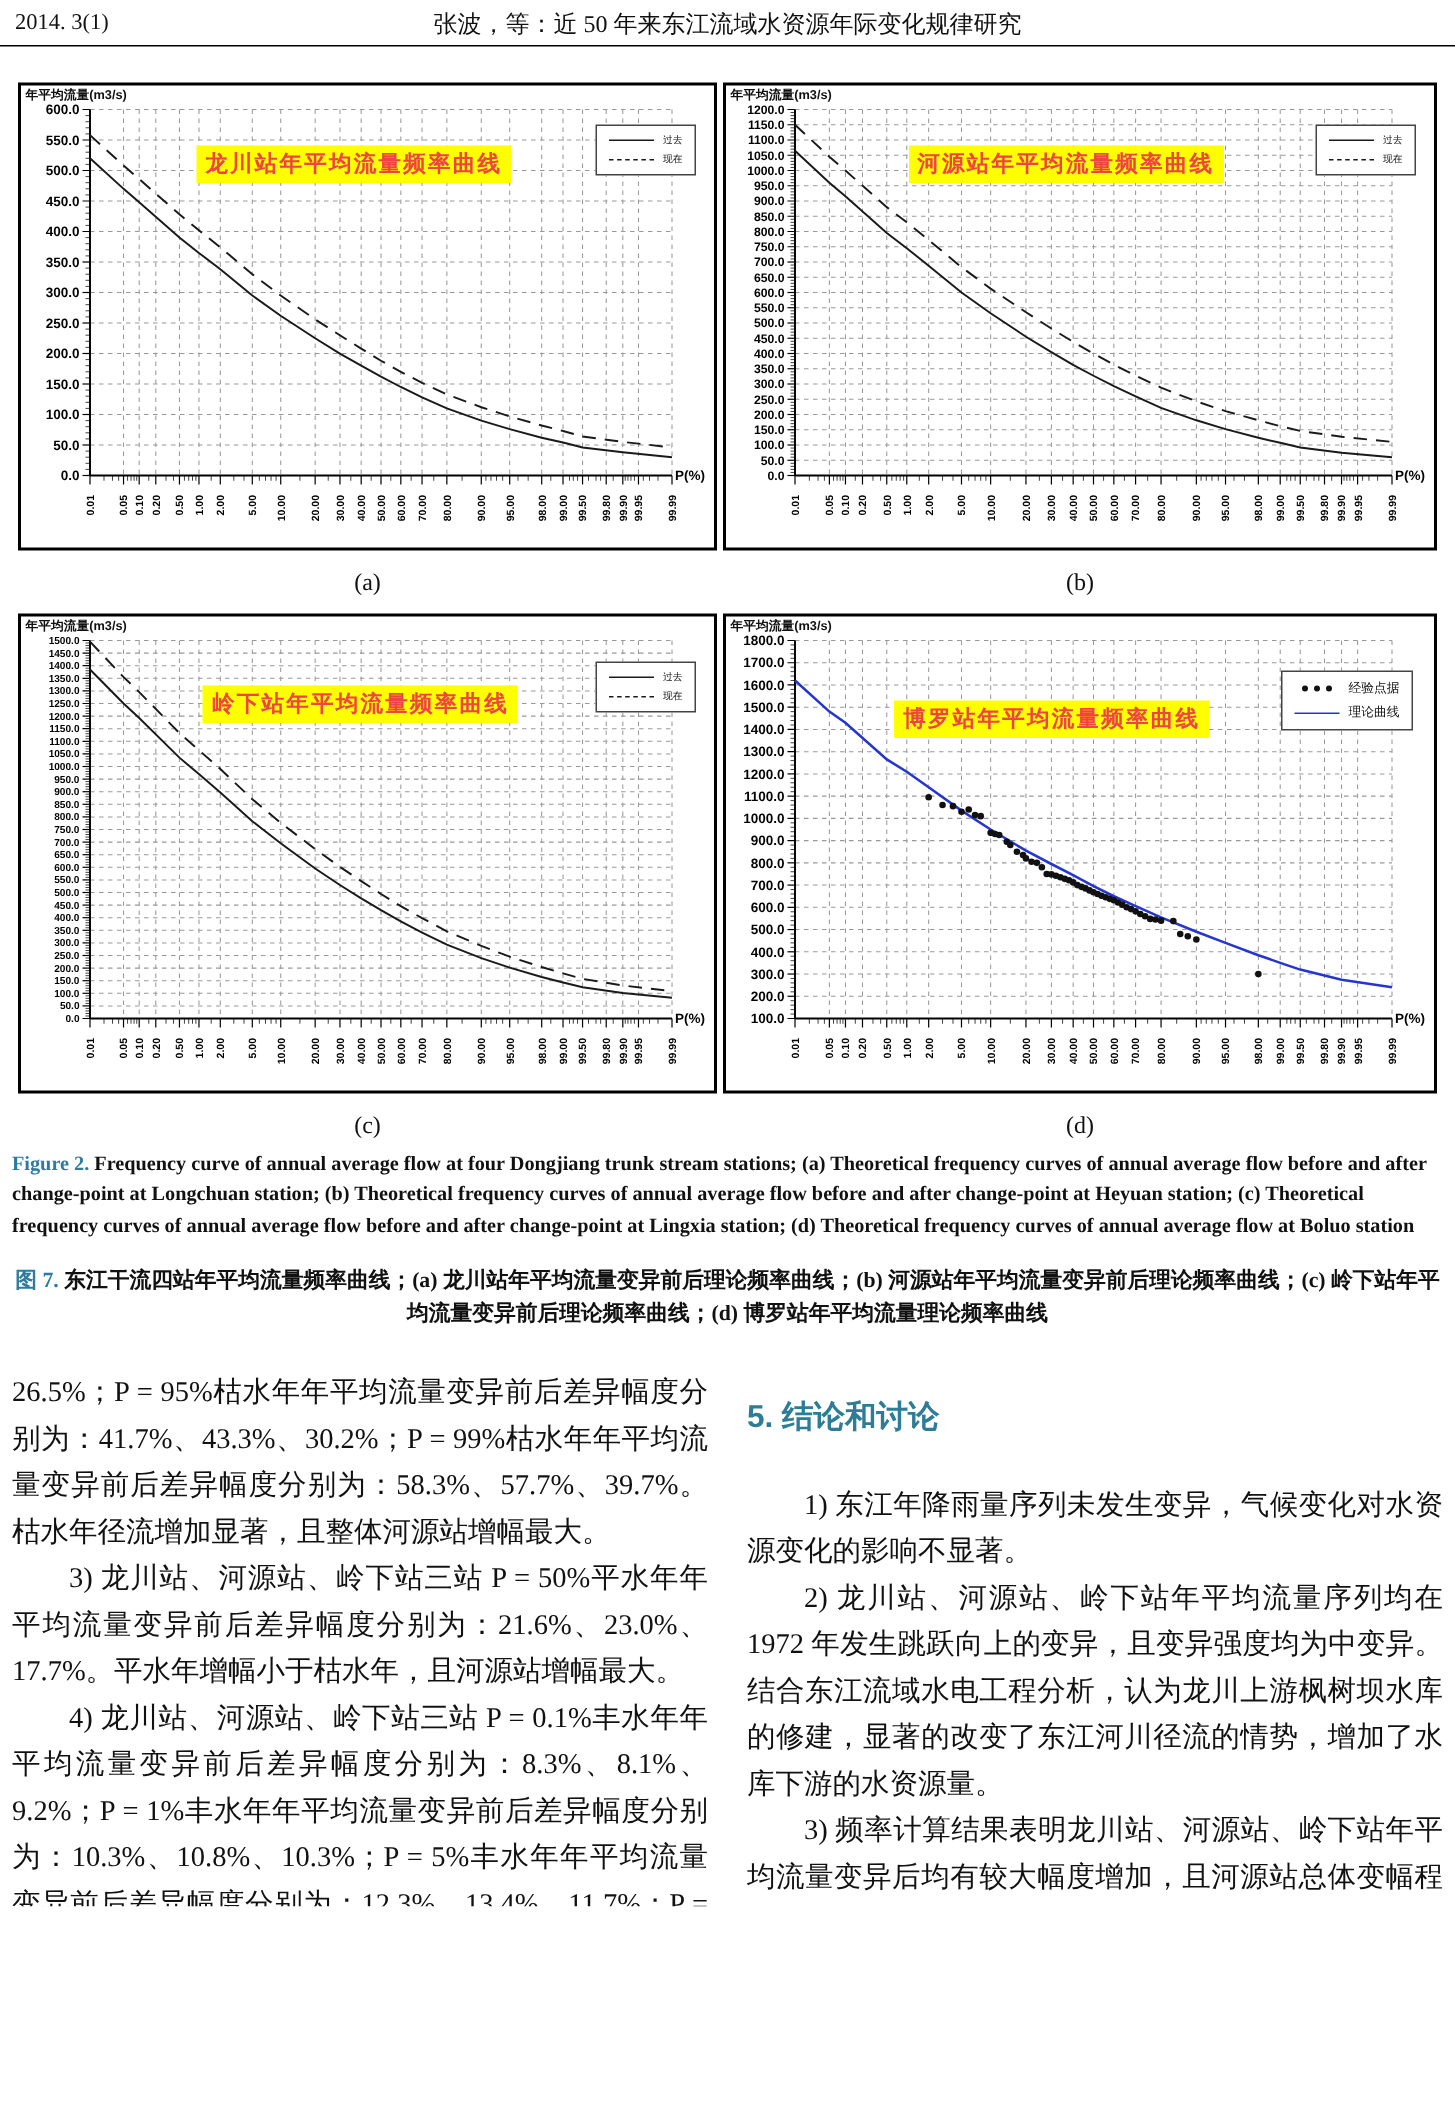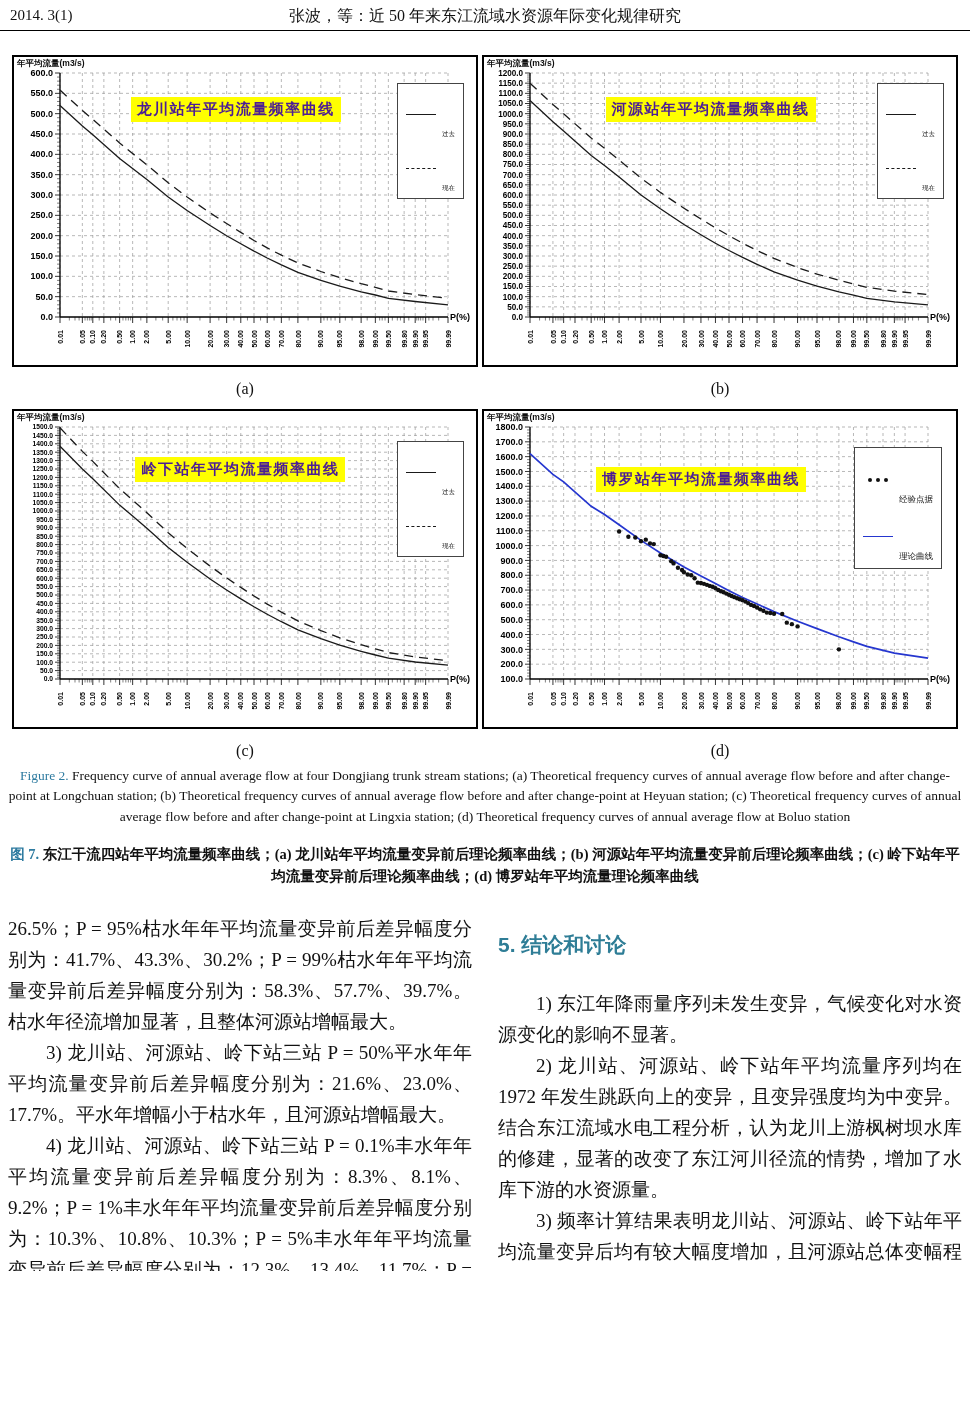--- a/index.html
+++ b/index.html
@@ -20,35 +20,35 @@
   .cw-c{width:466px;margin-right:4px;margin-top:10px;}
   .cw-d{width:476px;margin-top:10px;}
   .chart{position:relative;border:2px solid #000;background:#fff;width:100%;box-sizing:border-box;}
   .ch-ab{height:312px;}
   .ch-cd{height:320px;}
   .chart-letter{font-size:16px;margin-top:11px;height:21px;line-height:21px;}
 
   
   .c-ylab{position:absolute;left:3px;top:1px;font-size:8.5px;font-weight:bold;
           font-family:"Liberation Sans",sans-serif;color:#111;}
-  .c-title{position:absolute;transform:translateX(-50%);background:#ffff00;color:#4c1d95;
+  .c-title{position:absolute;transform:translateX(-50%);background:#ffff00;color:#ef4444;
            font-weight:bold;font-size:15px;letter-spacing:1.5px;padding:3px 6px;white-space:nowrap;
            font-family:"Liberation Sans",sans-serif;text-align:center;}
   .c-legend{position:absolute;background:#fff;border:1.2px solid #444;padding:5px 8px;
             display:flex;flex-direction:column;gap:4px;font-family:"Liberation Sans",sans-serif;}
   .c-leg-row{display:flex;align-items:center;gap:6px;}
-  .c-leg-lab{font-size:6.5px;color:#111;white-space:nowrap;margin-top:41px;}
+  .c-leg-lab{font-size:6.5px;color:#111;white-space:nowrap;}
   .chart[data-chart="3"] .c-leg-lab{font-size:8.5px;}
   .ls{display:inline-block;width:30px;height:0;}
   .ld{display:inline-flex;gap:4px;width:30px;justify-content:center;align-items:center;}
   .ld i{width:4px;height:4px;border-radius:50%;background:#111;display:inline-block;}
 
   
-  .caption-en{position:absolute;top:766px;left:8px;width:954px;text-align:center;
-              font-weight:normal;font-size:13.5px;line-height:1.5;}
+  .caption-en{position:absolute;top:766px;left:8px;width:954px;text-align:left;
+              font-weight:bold;font-size:13.5px;line-height:1.5;}
   .caption-zh{position:absolute;top:843px;left:8px;width:954px;text-align:center;
               font-weight:bold;font-size:14.5px;line-height:1.55;}
   .cap-label{color:#2e7ba0;}
 
   
   .columns{position:absolute;top:913px;left:8px;width:954px;display:flex;gap:26px;}
   .col{width:464px;font-size:19px;line-height:31px;text-align:justify;}
   .col p{margin:0;}
   .col p.ind{text-indent:38px;}
   .sec-heading{color:#2e7d96;font-size:21px;font-weight:bold;margin:16px 0 28px 0;

